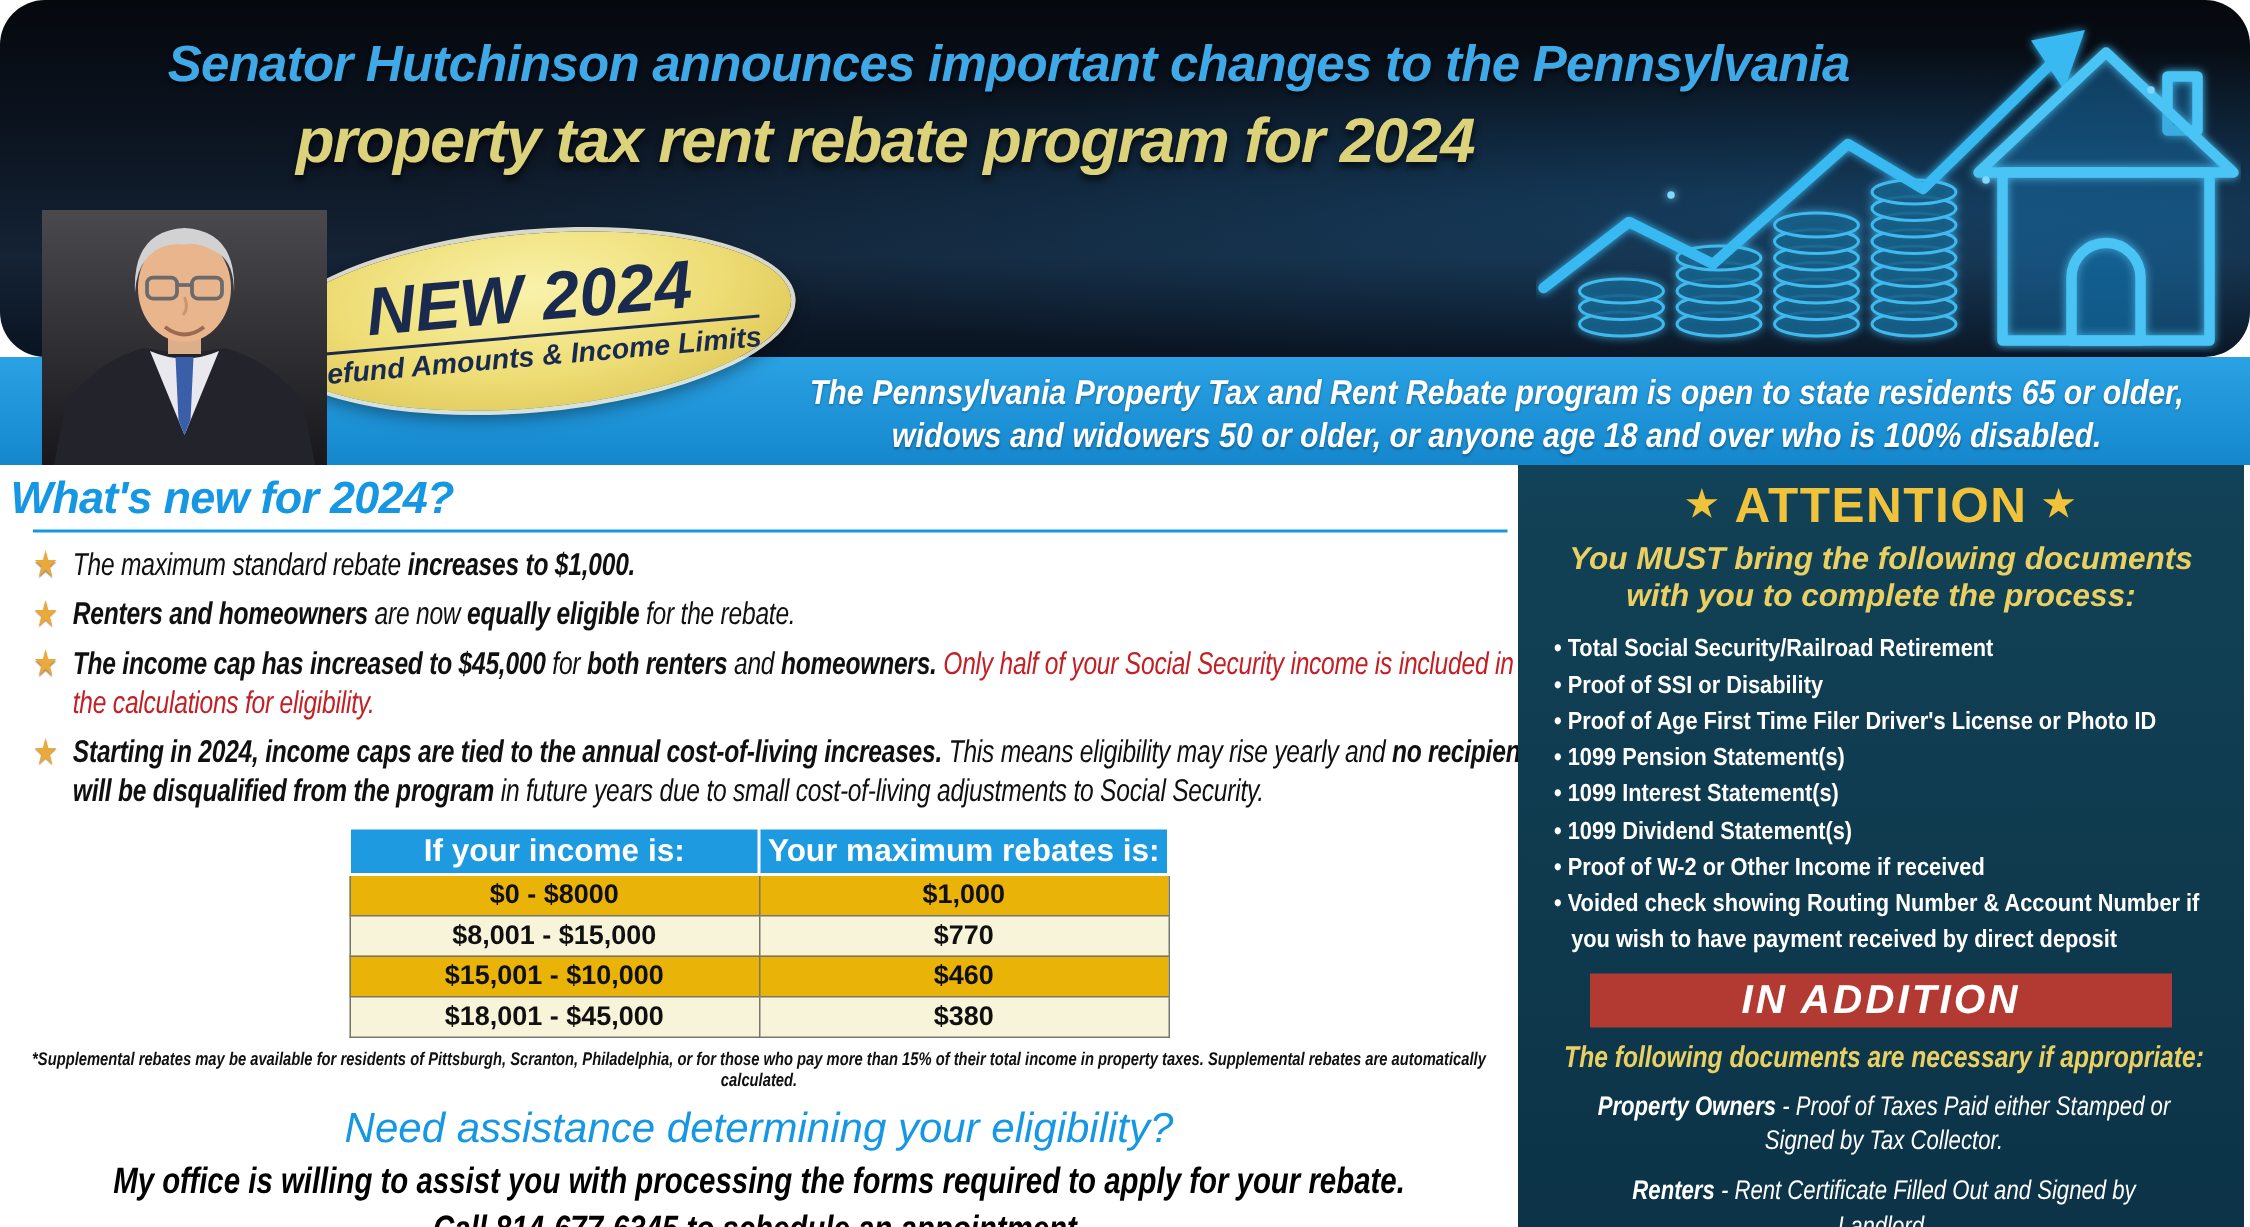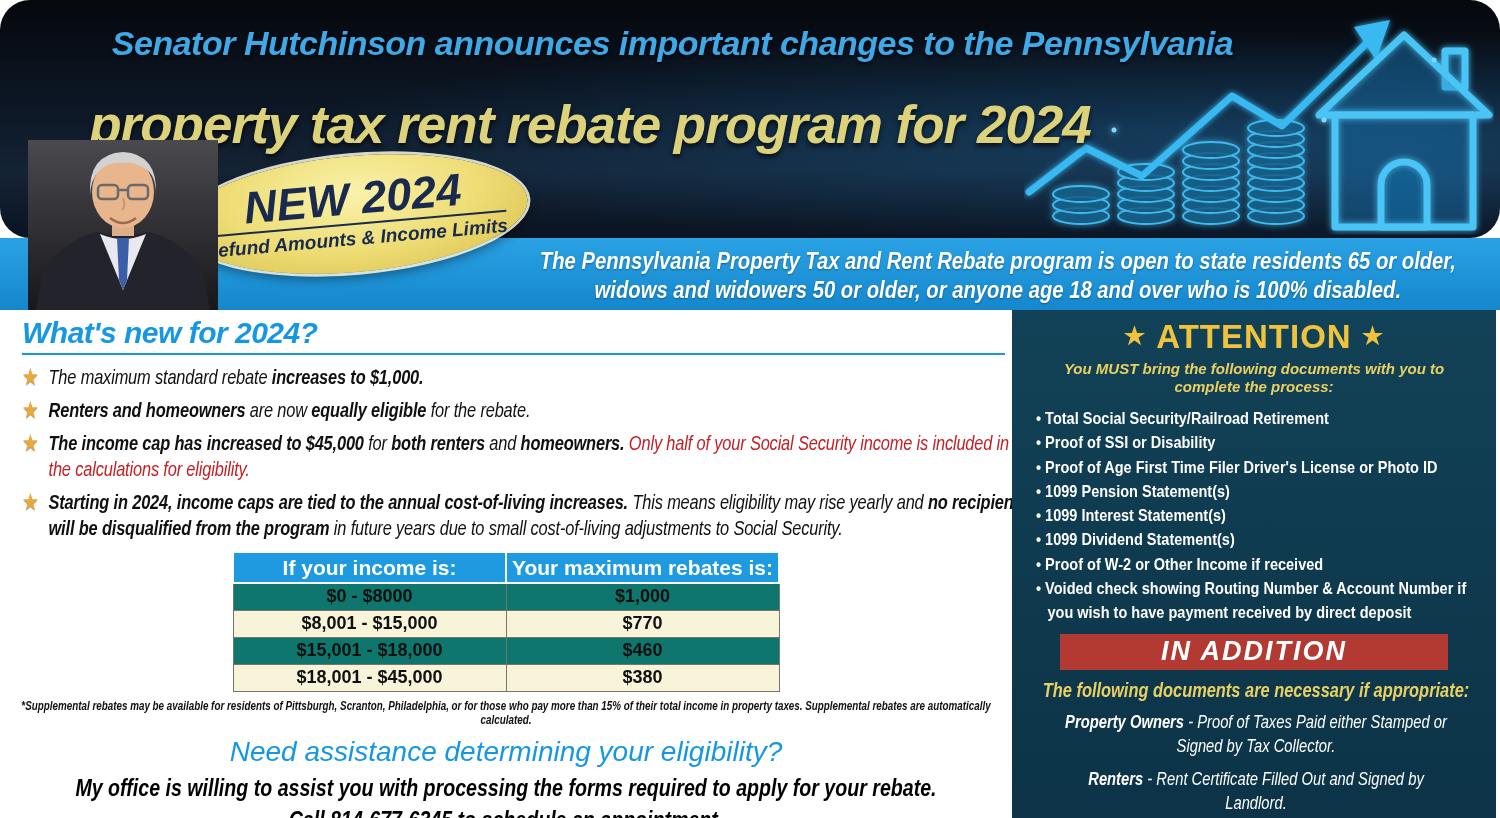--- a/index.html
+++ b/index.html
@@ -11,22 +11,22 @@
     background:
       radial-gradient(ellipse at 84% 58%, rgba(30,130,200,0.32), rgba(0,0,0,0) 55%),
       linear-gradient(180deg, #05080d 0%, #0c1522 40%, #142335 72%, #0a1422 100%);
     border-radius: 30px;
   }
   .header-art { position:absolute; right:6px; top:0; width:470px; height:235px; }
   .header-line1 { position:absolute; top:24px; left:0; width:1345px; text-align:center;
     font-style:italic; font-weight:700; font-size:34px; letter-spacing:-0.5px;
     color:#3fa9e8; text-shadow:0 2px 3px rgba(0,0,0,0.65); }
   .header-line2 { position:absolute; top:70px; left:0; width:1180px; text-align:center;
-    font-style:italic; font-weight:700; font-size:53px; letter-spacing:-1px;
-    color:#dcd27b; text-shadow:0 3px 5px rgba(0,0,0,0.7);margin-top:24px; }
+    font-style:italic; font-weight:700; font-size:42px; letter-spacing:-1px;
+    color:#dcd27b; text-shadow:0 3px 5px rgba(0,0,0,0.7); }
 
   
   .banner { position:absolute; top:238px; left:0; width:1500px; height:72px;
     background:linear-gradient(180deg,#2aa2e4 0%, #1587cd 100%);padding-left:32px; }
   .banner-text { position:absolute; left:505px; top:9px; width:1120px;
     transform:scaleX(0.88); transform-origin:left top;
     color:#fff; font-style:italic; font-weight:700; font-size:23px; line-height:1.26;
     text-align:center; text-shadow:0 1px 2px rgba(0,0,0,0.35); }
 
   
@@ -35,54 +35,54 @@
     transform:rotate(-5deg); border-radius:50%;
     background:radial-gradient(ellipse at 50% 32%, #f9f2ab 0%, #eedd75 52%, #d6bc48 100%);
     box-shadow:0 0 0 3px rgba(250,248,230,0.85), 0 5px 12px rgba(0,0,0,0.45);
     display:flex; flex-direction:column; align-items:center; justify-content:center; }
   .badge-line1 { font-size:45px; font-weight:700; font-style:italic; color:#1a2a4e; line-height:0.95; }
   .badge-line2 { font-size:19px; font-weight:700; font-style:italic; color:#1a2a4e;
     border-top:2px solid #1a2a4e; padding-top:3px; margin-top:3px; }
 
   
   .main { position:absolute; left:0; top:310px; width:1012px; height:508px; background:#fff; }
-  .whats-new { margin:6px 0 0 22px; color:#1697e3; font-size:30px; font-weight:700;
+  .whats-new { margin:6px 0 0 7px; color:#1697e3; font-size:30px; font-weight:700;
     font-style:italic; letter-spacing:-0.5px; }
   .rule { margin:3px 0 0 22px; width:983px; height:2px; background:#1697e3; }
   .bullets { margin:9px 0 0 22px; width:1282px; transform:scaleX(0.78); transform-origin:left top; }
   .bullet { display:flex; margin-bottom:7px; font-size:21px; font-style:italic; line-height:1.24;
     color:#101010; letter-spacing:-0.2px; }
   .star { flex:0 0 34px; color:#e9a93b; font-size:24px; line-height:1.05; font-style:normal;
     text-shadow:0 1px 1px rgba(110,60,0,0.6); }
   .seg-b { font-weight:700; }
   .seg-n { font-weight:400; }
   .seg-r { font-weight:400; color:#c32026; }
   table.rebate { margin:10px auto 0; width:548px; border-collapse:collapse; table-layout:fixed; }
   table.rebate th { background:#1e9ae0; color:#fff; font-weight:700;
     font-size:21px; height:31px; border:2px solid #ffffff; }
   table.rebate td { text-align:center; font-weight:700; font-size:18px; height:27px;
     border:1px solid #77766a; color:#101010; }
-  tr.khaki td { background:#0f766e; }
+  tr.khaki td { background:#eab308; }
   tr.cream td { background:#f8f4da; }
   .footnote-wrap { width:1262px; margin:7px 0 0 -125px; transform:scaleX(0.8); transform-origin:center top; }
   .footnote { text-align:center; font-size:12.3px; font-weight:700; font-style:italic; color:#101010; }
   .assist-heading { margin-top:9px; text-align:center; color:#1697e3; font-size:28px;
     font-weight:400; font-style:italic; }
   .assist-wrap { width:1262px; margin:4px 0 0 -125px; transform:scaleX(0.8); transform-origin:center top; }
   .assist-line { text-align:center; font-size:24.5px; font-weight:700; font-style:italic;
     color:#000; line-height:1.32; }
 
   
   .sidebar { position:absolute; left:1012px; top:310px; width:484px; height:508px;
     background:linear-gradient(180deg,#124257 0%, #0c3347 100%); }
   .attention { margin-top:8px; text-align:center; color:#f1c33c; font-weight:700;
     font-size:33px; letter-spacing:1px; }
   .attention .star-sm { font-size:24px; position:relative; top:-4px; padding:0 10px; }
   .attn-intro { margin:4px 18px 0; text-align:center; color:#ead063; font-weight:700;
-    font-style:italic; font-size:15px; line-height:1.2; }
+    font-style:italic; font-size:21px; line-height:1.2; }
   .docs { margin:10px 0 0 24px; width:509px; transform:scaleX(0.88); transform-origin:left top;
     color:#fff; font-weight:700; font-size:16.5px; line-height:1.47; }
   .doc-item { padding-left:13px; text-indent:-13px; }
   .in-addition { margin:10px auto 0; width:388px; height:36px; background:#b23a33; color:#fff;
     text-align:center; font-weight:700; font-style:italic; font-size:27px; line-height:35px;
     letter-spacing:2px; }
   .addl-wrap { width:546px; margin:9px 0 0 -29px; transform:scaleX(0.82); transform-origin:center top;
     text-align:center; }
   .addl-intro { color:#ead063; font-weight:700; font-style:italic; font-size:20px; }
   .addl-line { color:#fff; font-size:18px; font-style:italic; margin-top:9px; line-height:1.32; padding:0 30px; }
@@ -215,21 +215,21 @@
       <tbody>
           <tr class="khaki">
             <td>$0 - $8000</td>
             <td>$1,000</td>
           </tr>
           <tr class="cream">
             <td>$8,001 - $15,000</td>
             <td>$770</td>
           </tr>
           <tr class="khaki">
-            <td>$15,001 - $18,000</td>
+            <td>$15,001 - $10,000</td>
             <td>$460</td>
           </tr>
           <tr class="cream">
             <td>$18,001 - $45,000</td>
             <td>$380</td>
           </tr>
         </tbody>
     </table>
 
     <div class="footnote-wrap">

